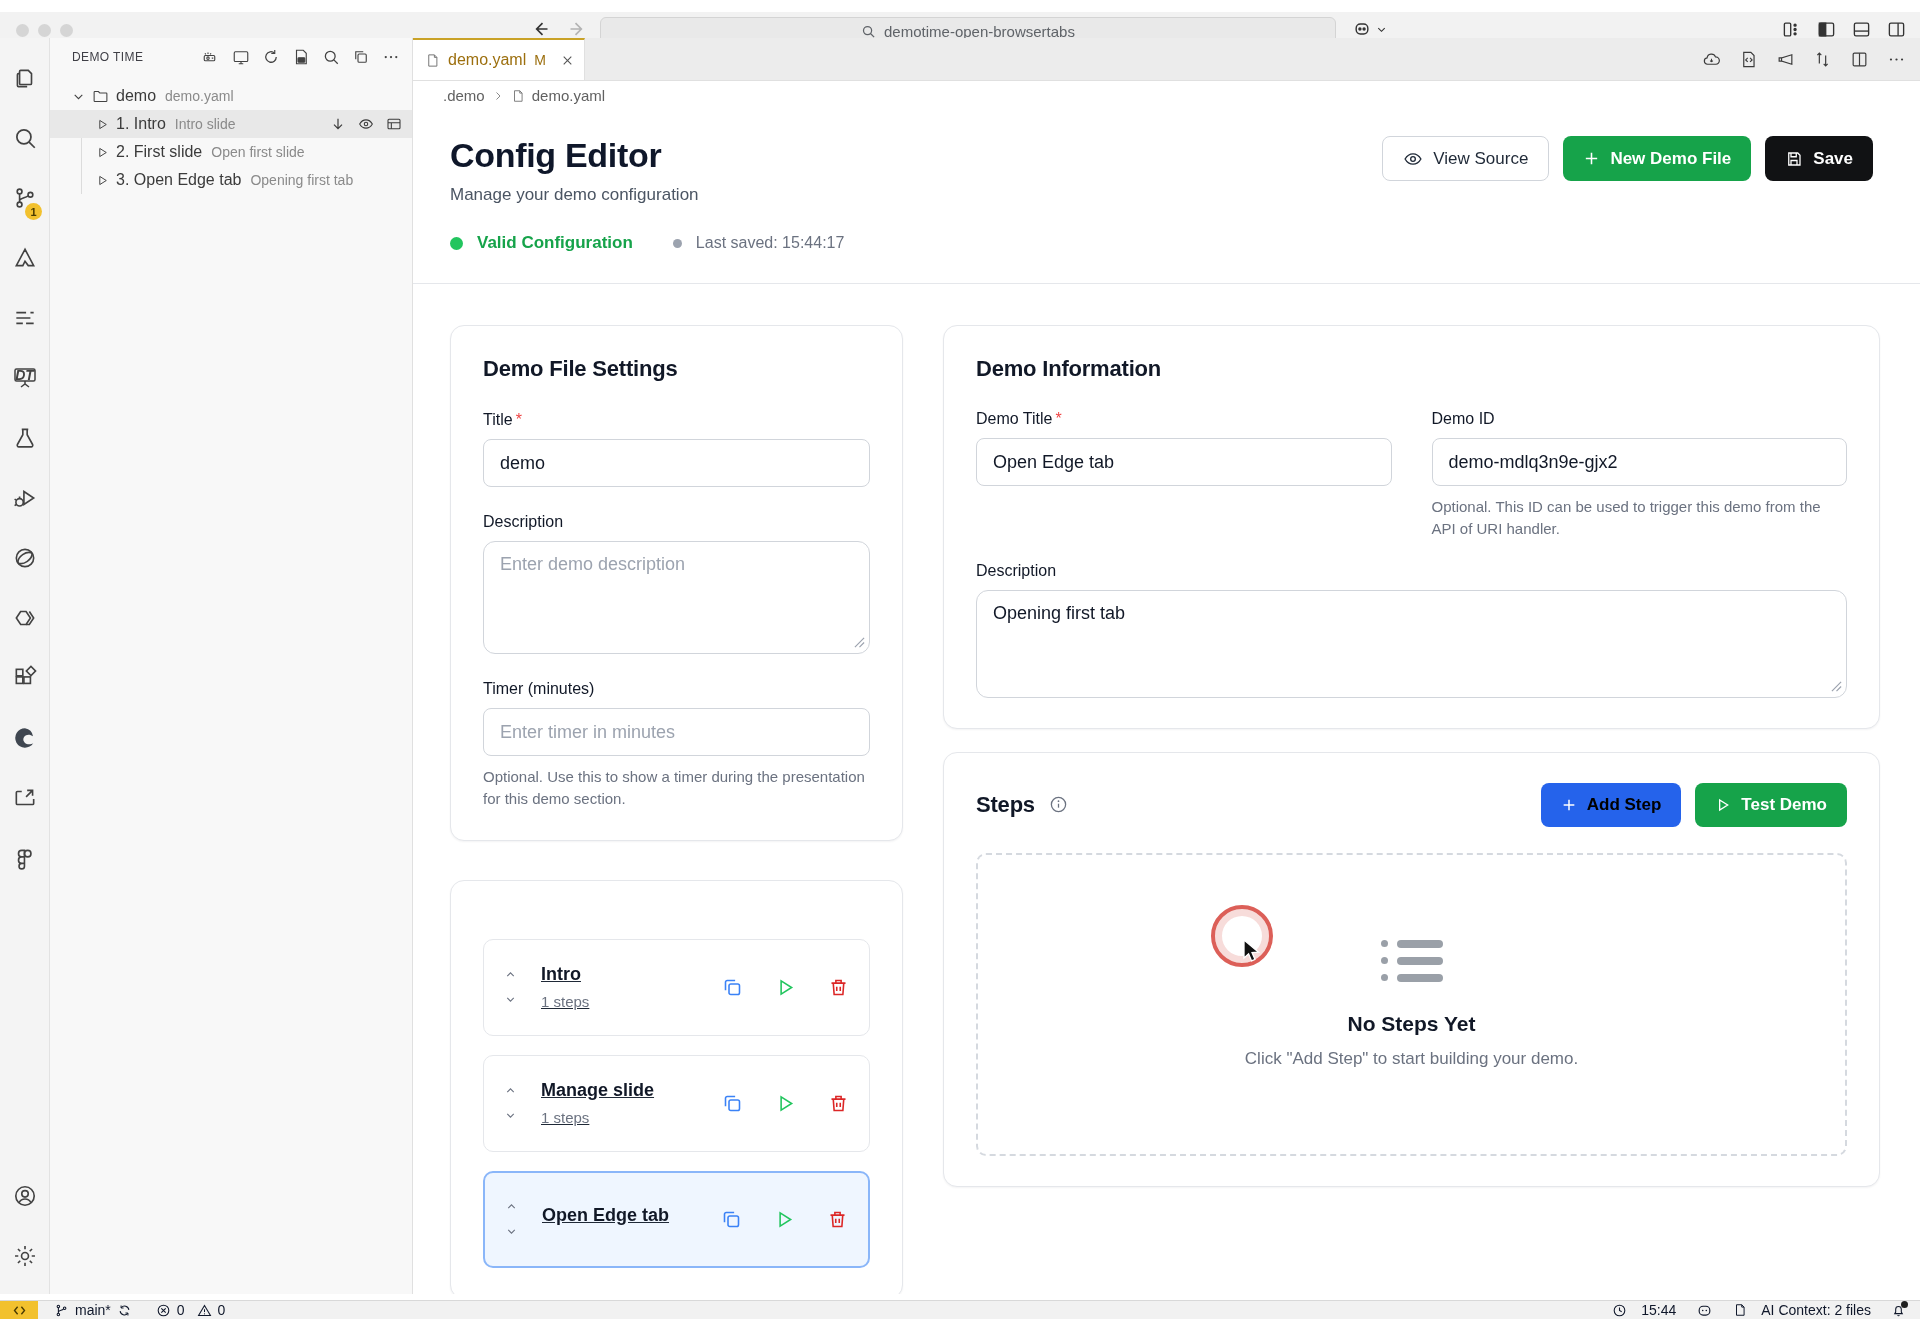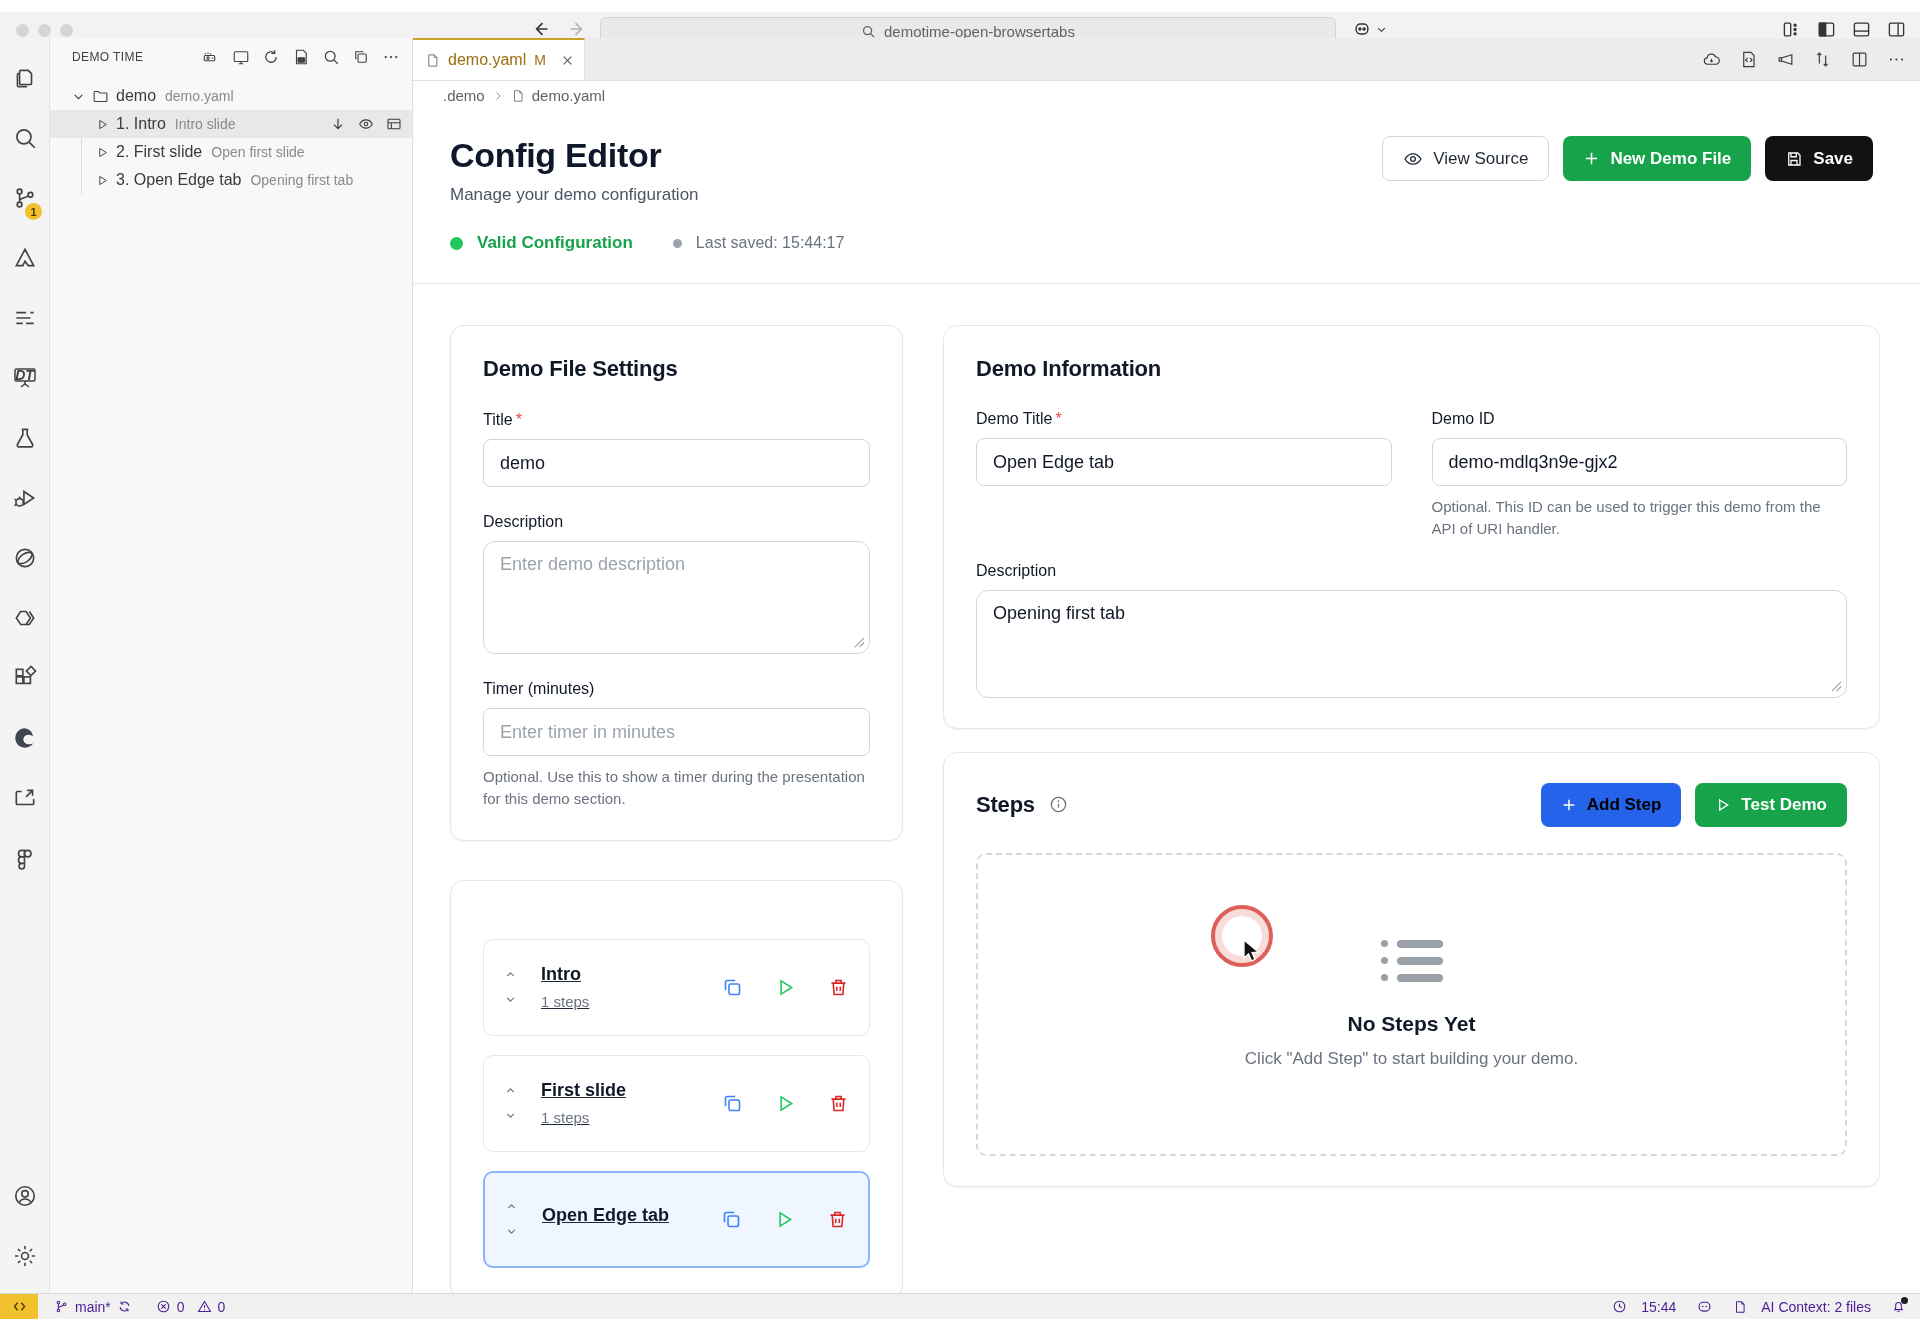--- a/index.html
+++ b/index.html
@@ -131,22 +131,22 @@
   .empty-icon .d { width:7px; height:7px; border-radius:50%; background:#9aa0a8; }
   .empty-icon .b { width:46px; height:8px; border-radius:4px; background:#9aa0a8; }
   .empty-title { font-size:21px; font-weight:600; color:#111827; }
   .empty-sub { margin-top:13px; font-size:17px; color:#6b7280; }
   .ripple { position:absolute; left:233px; top:50px; width:62px; height:62px; border-radius:50%;
             border:4px solid #dc5f58; box-shadow:inset 0 0 0 7px rgba(220,95,88,.22);
             background:rgba(255,255,255,.85); }
   .cursor { position:absolute; left:264px; top:84px; }
 
   
-  .statusbar { position:absolute; left:0; right:0; bottom:0; height:26px; background:#f1f1f1;
-               border-top:1px solid #d8d8d8; display:flex; align-items:center; font-size:14px; color:#4c1d95; }
+  .statusbar { position:absolute; left:0; right:0; bottom:0; height:19px; background:#f1f1f1;
+               border-top:1px solid #d8d8d8; display:flex; align-items:center; font-size:14px; color:#0f172a; }
   .remote { width:38px; height:100%; background:#f2c12e; display:flex; align-items:center; justify-content:center; color:#4a3b00; }
   .sb-group { display:flex; align-items:center; gap:6px; margin-left:16px; }
   .sb-right { margin-left:auto; display:flex; align-items:center; gap:20px; margin-right:14px; }
   .sb-cell { display:flex; align-items:center; gap:14px; }
   .bell-dot { position:absolute; right:-2px; top:-2px; width:7px; height:7px; border-radius:50%; background:#1f1f1f; }
 </style>
 </head>
 <body>
 
 <div class="screen">
@@ -627,21 +627,21 @@
                           <path d="M6 15l6-6 6 6"></path>
                         </svg>
                       </span>
                     <span>
                         <svg width="13" height="13" viewBox="0 0 24 24" fill="none" stroke="currentColor" stroke-width="2">
                           <path d="M6 9l6 6 6-6"></path>
                         </svg>
                       </span>
                   </span>
                   <span>
-                    <div class="demo-name">First slide</div>
+                    <div class="demo-name">Manage slide</div>
                     <div class="demo-steps">1 steps</div>
                   </span>
                   <span class="demo-acts">
                     <span style="color:#3b82f6;">
                         <svg width="21" height="21" viewBox="0 0 24 24" fill="none" stroke="currentColor" stroke-width="1.8">
                           <rect x="8" y="8" width="12" height="12" rx="2"></rect>
                           <path d="M4 15V6a2 2 0 0 1 2-2h9"></path>
                         </svg>
                       </span>
                     <span style="color:#22c55e;">

